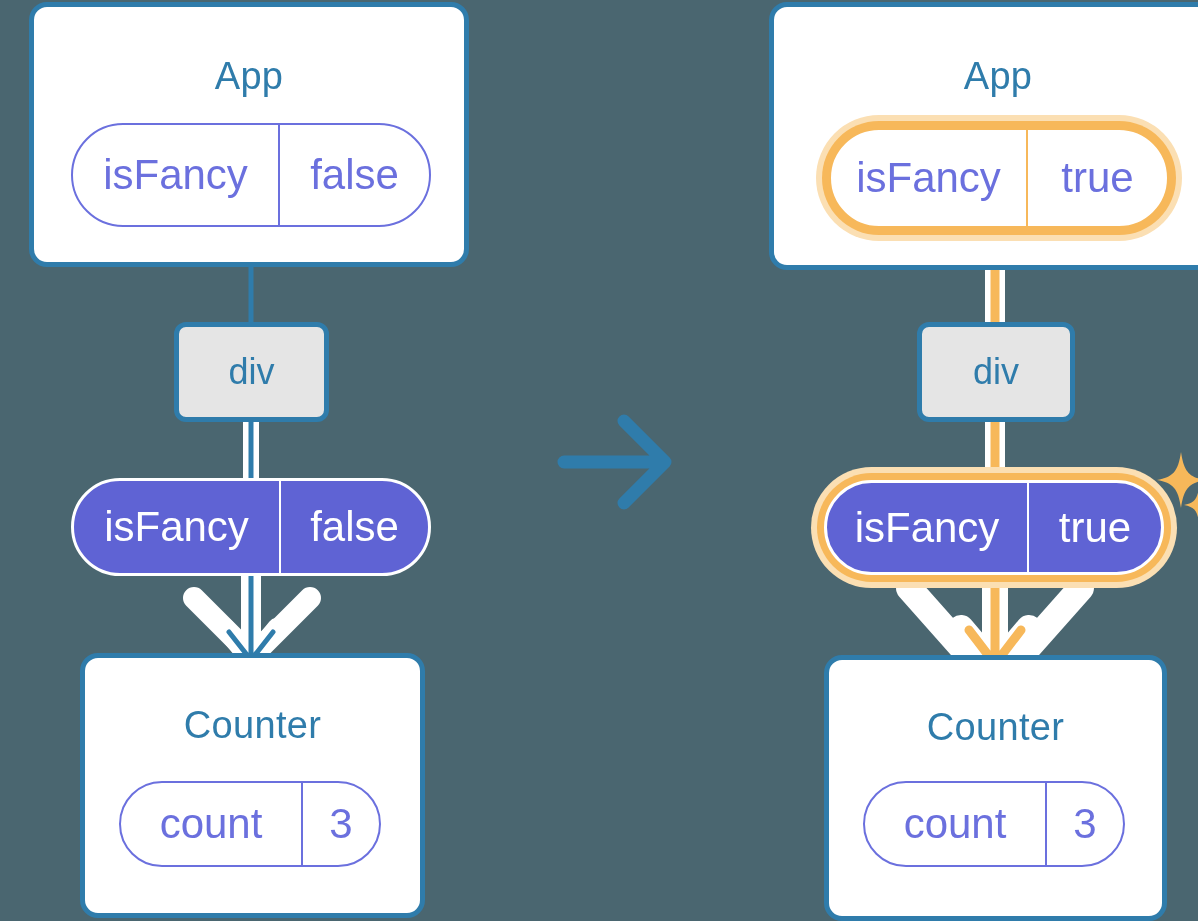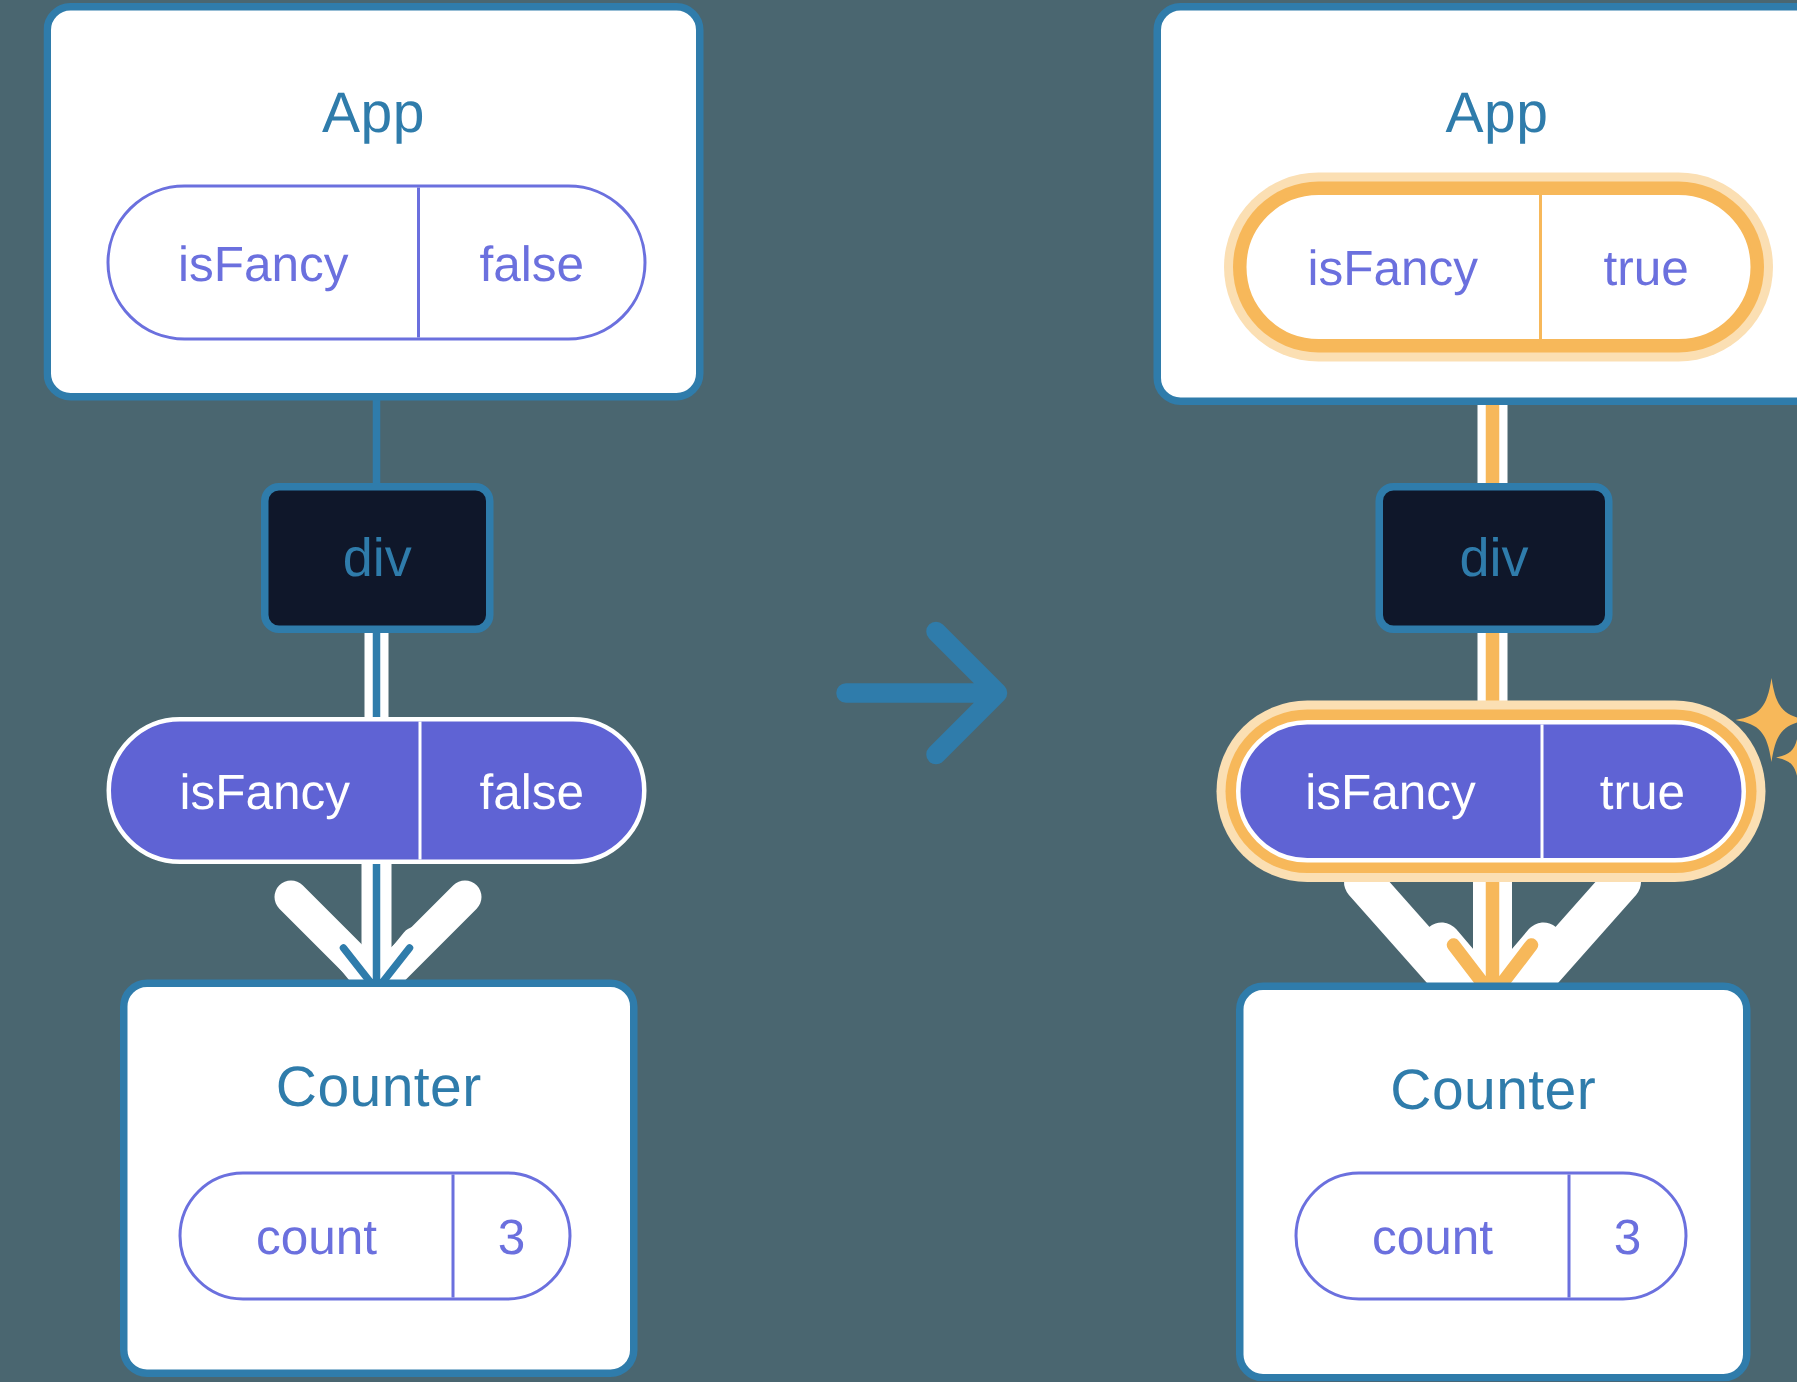--- a/index.html
+++ b/index.html
@@ -44,21 +44,21 @@
     color: #2f7cab;
     font-size: 38px;
     font-weight: 400;
     letter-spacing: 0.3px;
     line-height: 1;
   }
 
   
   .divbox {
     position: absolute;
-    background: #0f172a;
+    background: #e5e5e5;
     border: 5px solid #2f7cab;
     border-radius: 12px;
     box-sizing: border-box;
     display: flex;
     align-items: center;
     justify-content: center;
     z-index: 2;
   }
   .divbox .label {
     color: #2f7cab;
@@ -73,21 +73,21 @@
     align-items: stretch;
     border-radius: 999px;
     box-sizing: border-box;
     z-index: 4;
   }
   .pill .seg {
     display: flex;
     align-items: center;
     justify-content: center;
     box-sizing: border-box;
-    font-size: 33px;
+    font-size: 42px;
     line-height: 1;
     white-space: nowrap;
   }
   .pill .seg-name { flex: 0 0 auto; }
   .pill .seg-val  { flex: 1 1 auto; text-align: center; }
 
   
   .pill.outline {
     background: #ffffff;
     border: 2px solid #6b70de;

